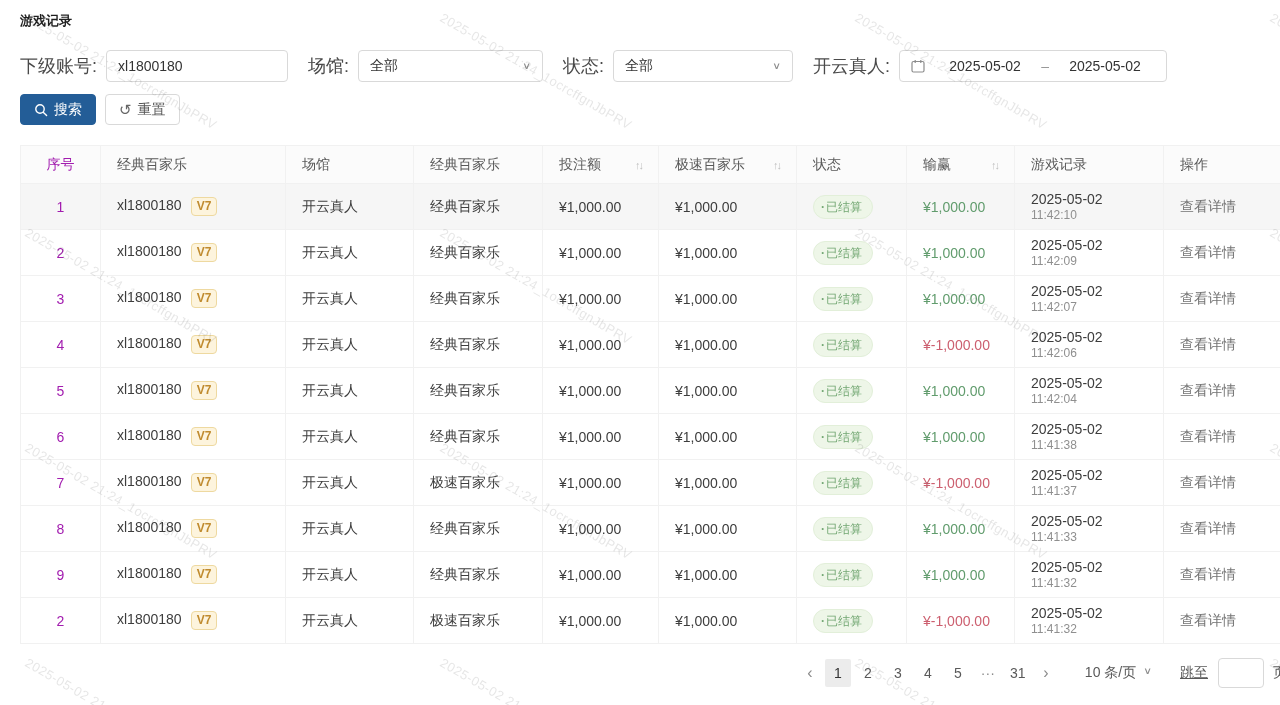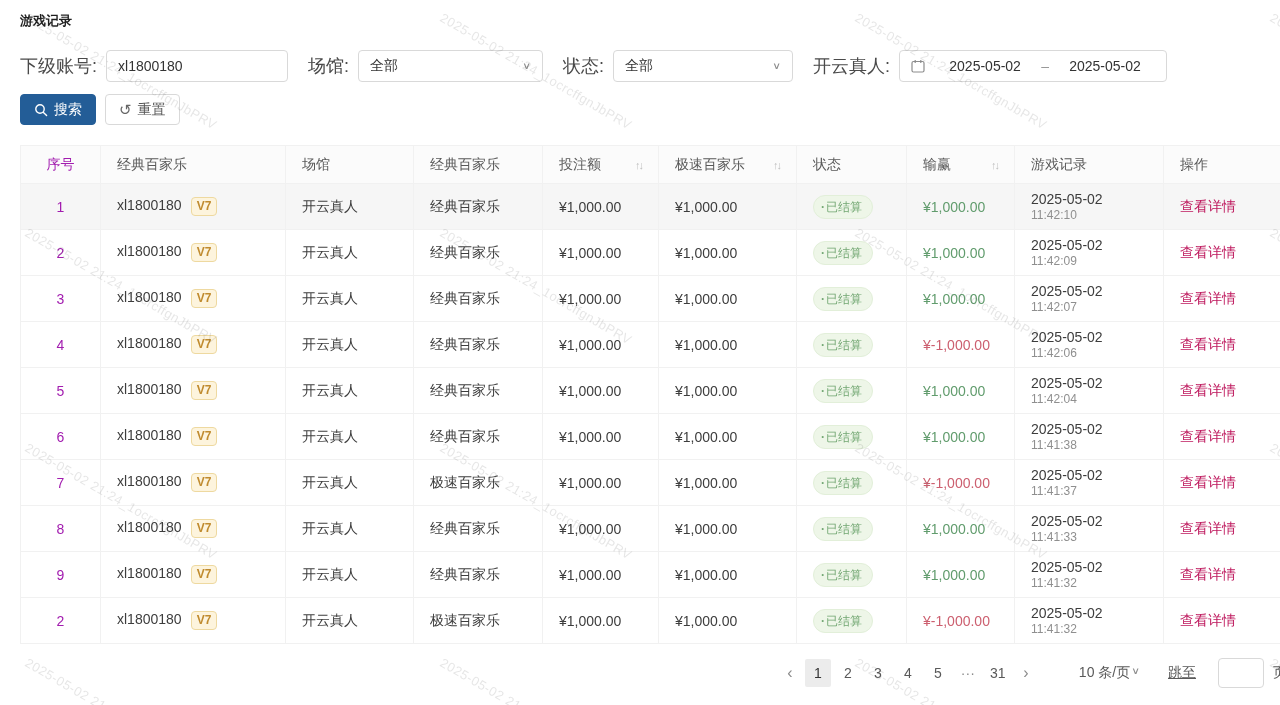--- a/index.html
+++ b/index.html
@@ -49,35 +49,35 @@
   .col-index { text-align:center; padding:0; color:#a21caf; }
   .th-flex { display:flex; align-items:center; justify-content:space-between; }
   .sort { color:#bfbfbf; font-size:11px; letter-spacing:-2px; cursor:pointer; }
   .vtag { display:inline-block; background:#fdf4dd; border:1px solid #eed9a0; color:#c08b2f;
           border-radius:4px; padding:1px 5px; font-size:12px; font-weight:700; margin-left:9px; line-height:15px; }
   .pill { display:inline-flex; align-items:center; background:#eef6e8; border:1px solid #e2efd9;
           color:#74a874; border-radius:13px; padding:4px 10px 4px 7px; font-size:12px; line-height:14px; }
   .pill .dot { font-weight:700; margin-right:1px; }
   .win-pos { color:#619c6d; }
   .win-neg { color:#cc5f6f; }
-  .link { color:#be185d; cursor:pointer; }
+  .link { color:#737373; cursor:pointer; }
   .dt-date { font-size:14px; color:#3d3d3d; line-height:18px; }
   .dt-time { font-size:12px; color:#8f8f8f; line-height:15px; }
   
   .pagination { display:flex; align-items:center; justify-content:flex-end;
                 margin:14px -7px 0 0; height:30px; font-size:14px; color:#595959; }
   .pg-arrow { width:26px; height:28px; display:flex; align-items:center; justify-content:center;
               color:#8c8c8c; font-size:16px; cursor:pointer; }
   .pg-item { min-width:26px; height:28px; display:flex; align-items:center; justify-content:center;
              margin:0 2px; cursor:pointer; border-radius:2px; }
   .pg-item.active { background:#ececec; color:#333; }
   .pg-ellipsis { color:#8c8c8c; cursor:default; }
-  .size-select { display:flex; align-items:flex-start; gap:1px; margin-left:40px; cursor:pointer; }
+  .size-select { display:flex; align-items:flex-start; gap:7px; margin-left:26px; cursor:pointer; }
   .jump { display:flex; align-items:center; margin-left:28px; }
-  .jump-label { margin-right:22px;text-decoration:underline; }
+  .jump-label { margin-right:10px;text-decoration:underline; }
   .jump-input { width:46px; height:30px; border:1px solid #d9d9d9; border-radius:4px; outline:none; }
   .jump-suffix { margin-left:9px; }
 </style>
 </head>
 <body>
 
 <div class="wm-layer">
     <span class="wm" style="left: 30px; top: 10px;">2025-05-02 21:24_1ocrcffgnJbPRV</span>
     <span class="wm" style="left: 445px; top: 10px;">2025-05-02 21:24_1ocrcffgnJbPRV</span>
     <span class="wm" style="left: 860px; top: 10px;">2025-05-02 21:24_1ocrcffgnJbPRV</span>

